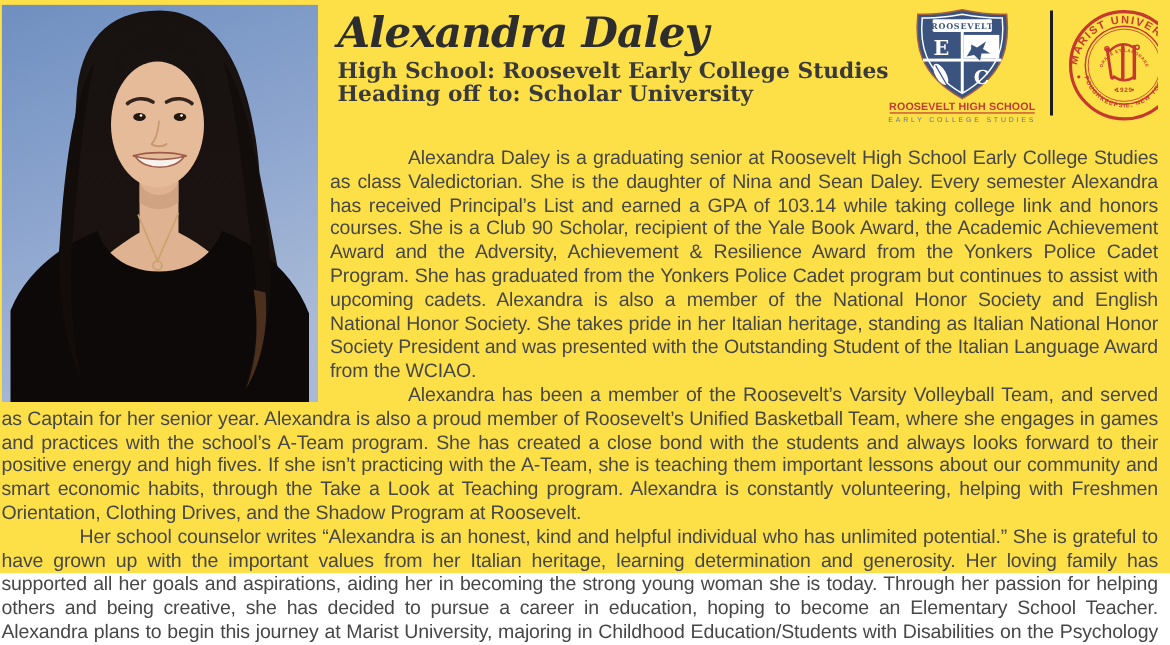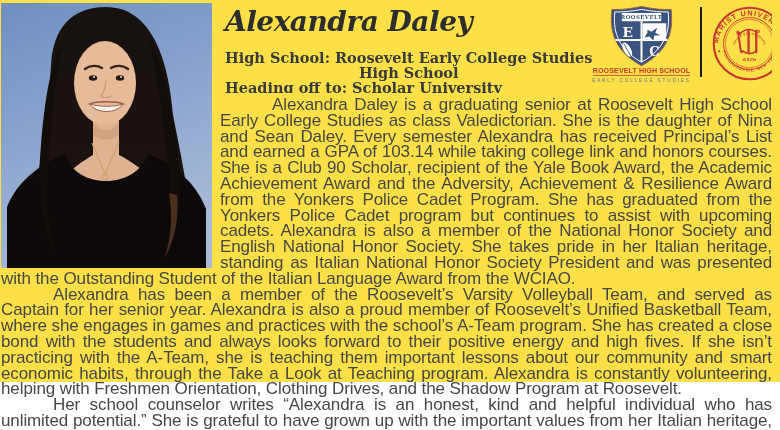--- a/index.html
+++ b/index.html
@@ -9,28 +9,28 @@
   
   .photo{float:left;width:211px;height:265px;margin:0 8px 1px 0;overflow:hidden;}
   .photo svg{display:block;}
 
   
   .header-row{overflow:hidden;display:flex;justify-content:space-between;height:90px;margin-bottom:4px;}
   .header-text{padding-top:4px;padding-left:5px;}
   .student-name{font-family:"DejaVu Serif","Liberation Serif",serif;font-style:italic;font-weight:bold;
     font-size:28px;line-height:30px;color:#2d2d2d;letter-spacing:-0.5px;margin:0;}
   .school-lines{font-family:"DejaVu Serif","Liberation Serif",serif;font-weight:bold;font-size:14.5px;
-    line-height:15px;color:#3a3a3a;width:max-content;margin-top:13px;}
+    line-height:15px;color:#3a3a3a;width:max-content;margin-top:3px;}
   .school-line-center{text-align:center;}
 
   .logos{display:flex;align-items:flex-start;gap:9px;margin:2px 6px 0 0;}
   .logo-divider{width:2px;height:70px;background:#1c1c1c;margin-top:2px;}
 
   
-  .bio p{margin:0;font-size:17px;line-height:15.8px;letter-spacing:-0.1px;color:#474747;
+  .bio p{margin:0;font-size:13px;line-height:15.8px;letter-spacing:-0.1px;color:#474747;
     text-align:justify;text-indent:52px;}
 
   text{user-select:none;}
 </style>
 </head>
 <body>
 
 <div class="page">
 
   <div class="photo">
@@ -80,21 +80,20 @@
       <path d="M91,140 L104,171 L118,139" stroke="#caa36b" stroke-width="1.1" fill="none"></path>
       <circle cx="104" cy="174" r="3" stroke="#caa36b" stroke-width="1.2" fill="none"></circle>
     </svg>
   </div>
 
   <div class="header-row">
     <div class="header-text">
       <h1 class="student-name">Alexandra Daley</h1>
       <div class="school-lines">
         <div>High School: Roosevelt Early College Studies</div>
-        <div class="school-line-center">High School</div>
         <div>Heading off to: Scholar University</div>
       </div>
     </div>
 
     <div class="logos">
 
       <svg width="99" height="79" viewBox="0 0 100 80" xmlns="http://www.w3.org/2000/svg">
         <path d="M50,1.5 C62,4 72,5 80,4.5 C82,24 80,45 50,61.5 C20,45 18,24 20,4.5 C28,5 38,4 50,1.5 Z" fill="#3a537f" stroke="#a8623f" stroke-width="1"></path>
         <path d="M50,4.5 C61,6.5 70,7.3 77,7 C78.6,24 76.5,42.5 50,58 C23.5,42.5 21.4,24 23,7 C30,7.3 39,6.5 50,4.5 Z" fill="none" stroke="#ffffff" stroke-width="1"></path>
         <rect x="30" y="8" width="40" height="8.5" rx="1" fill="#ffffff"></rect>

